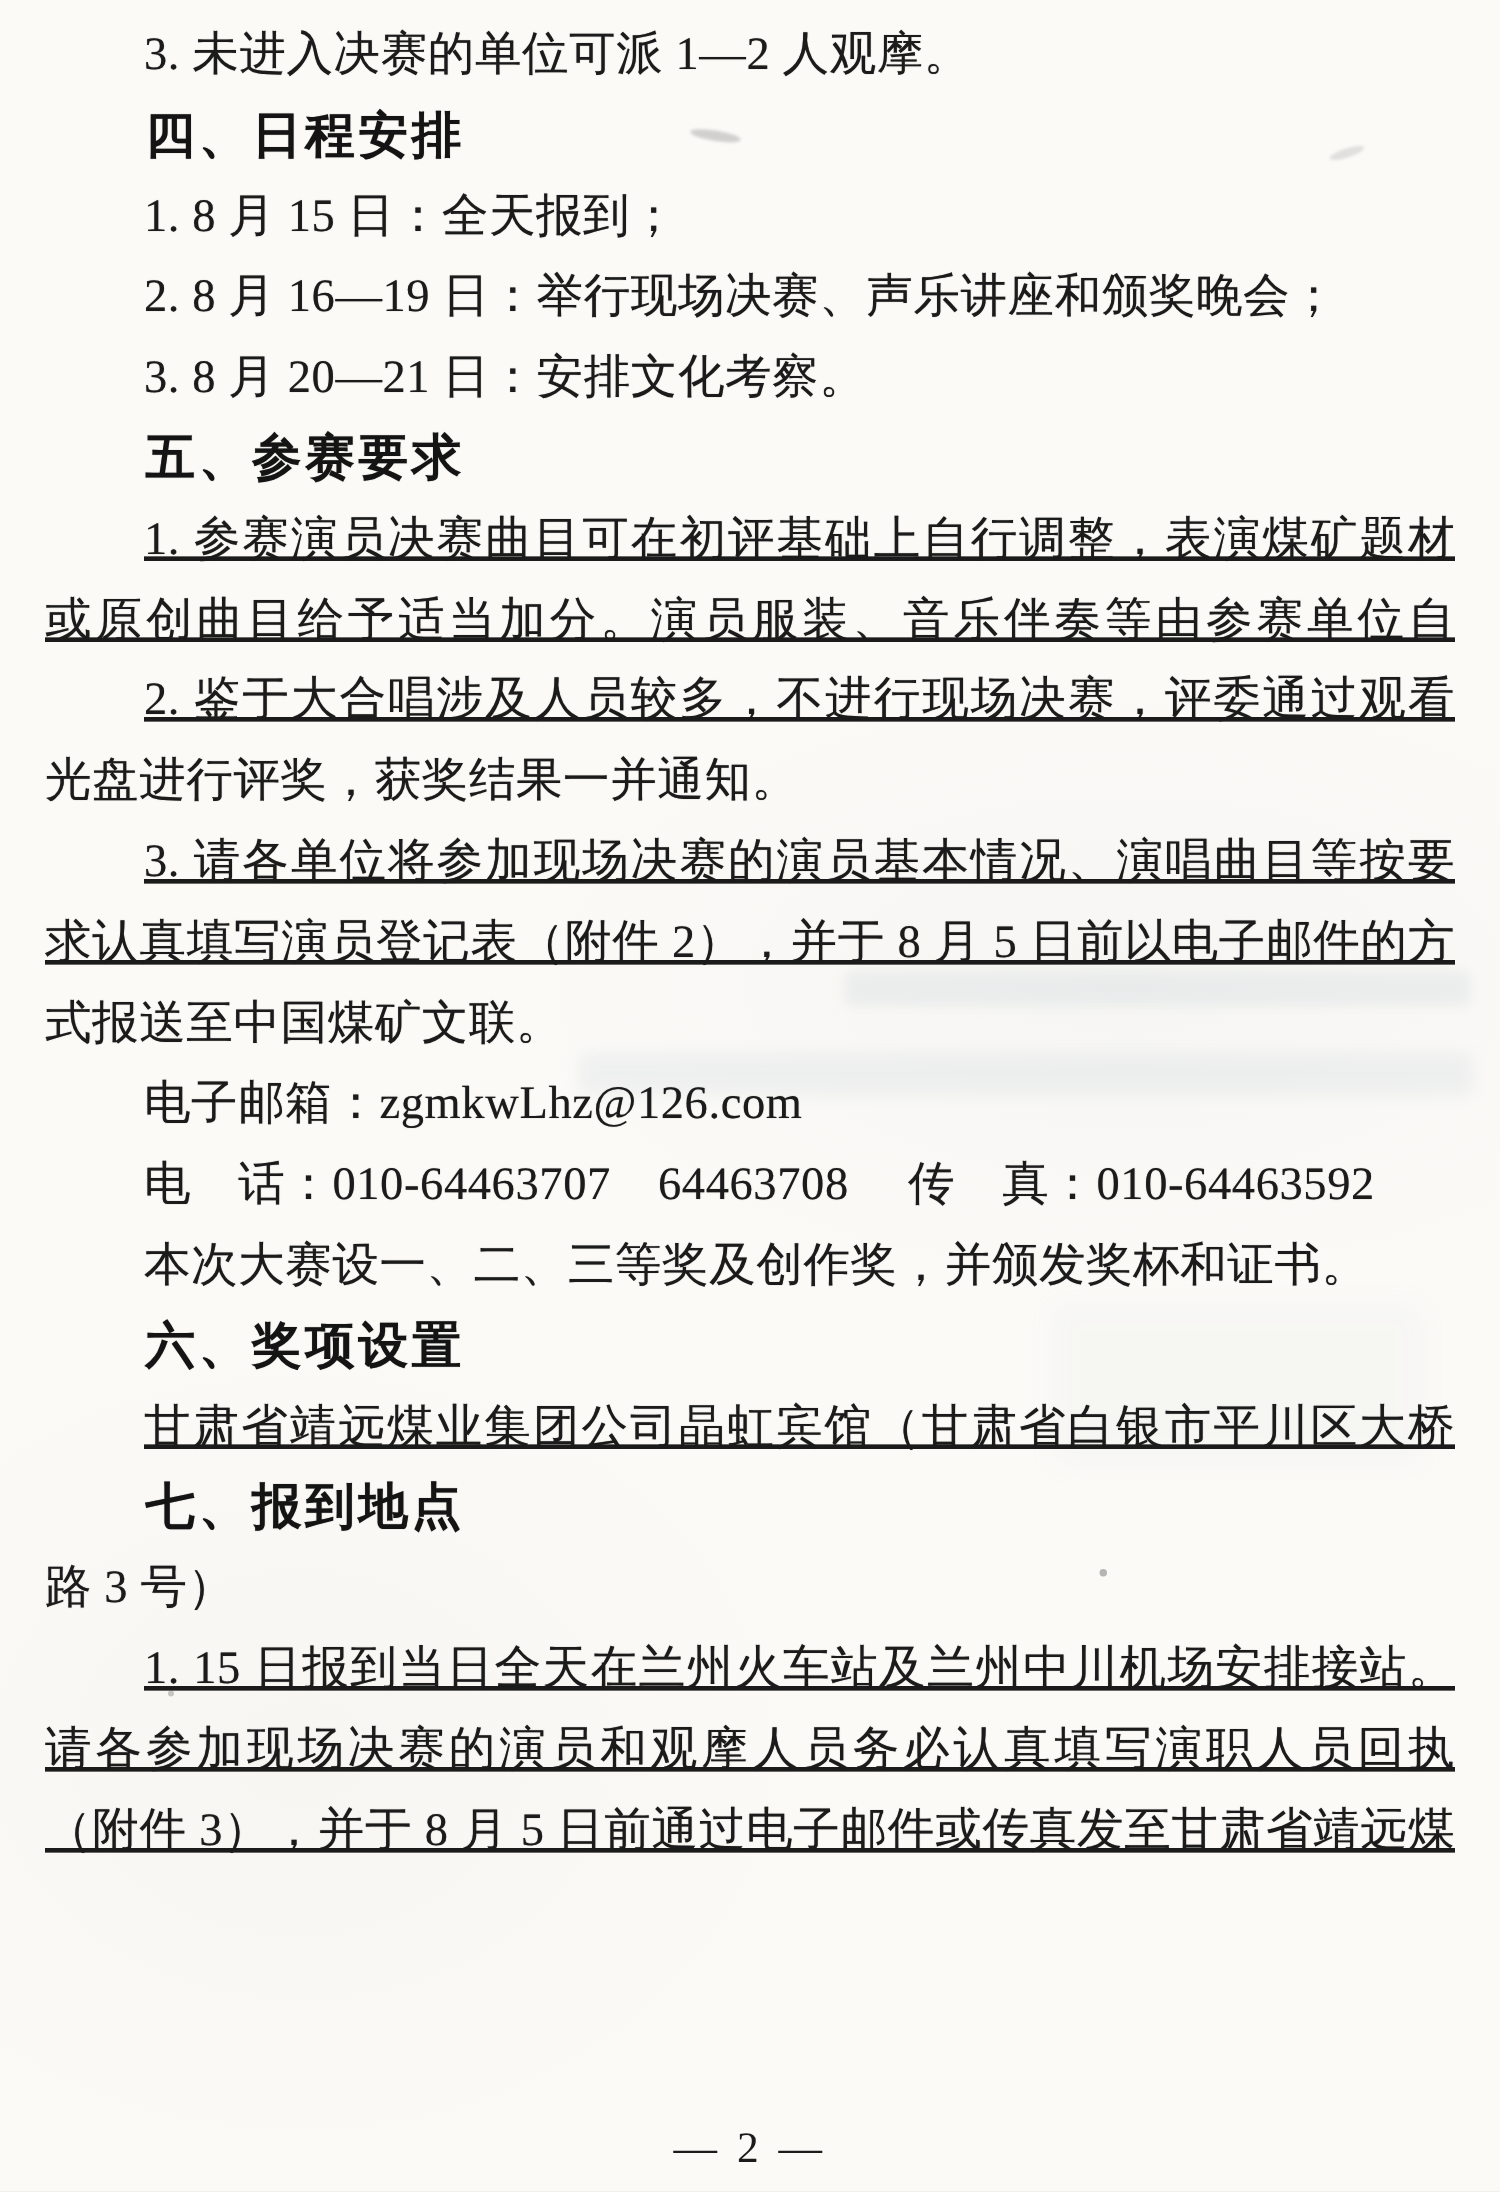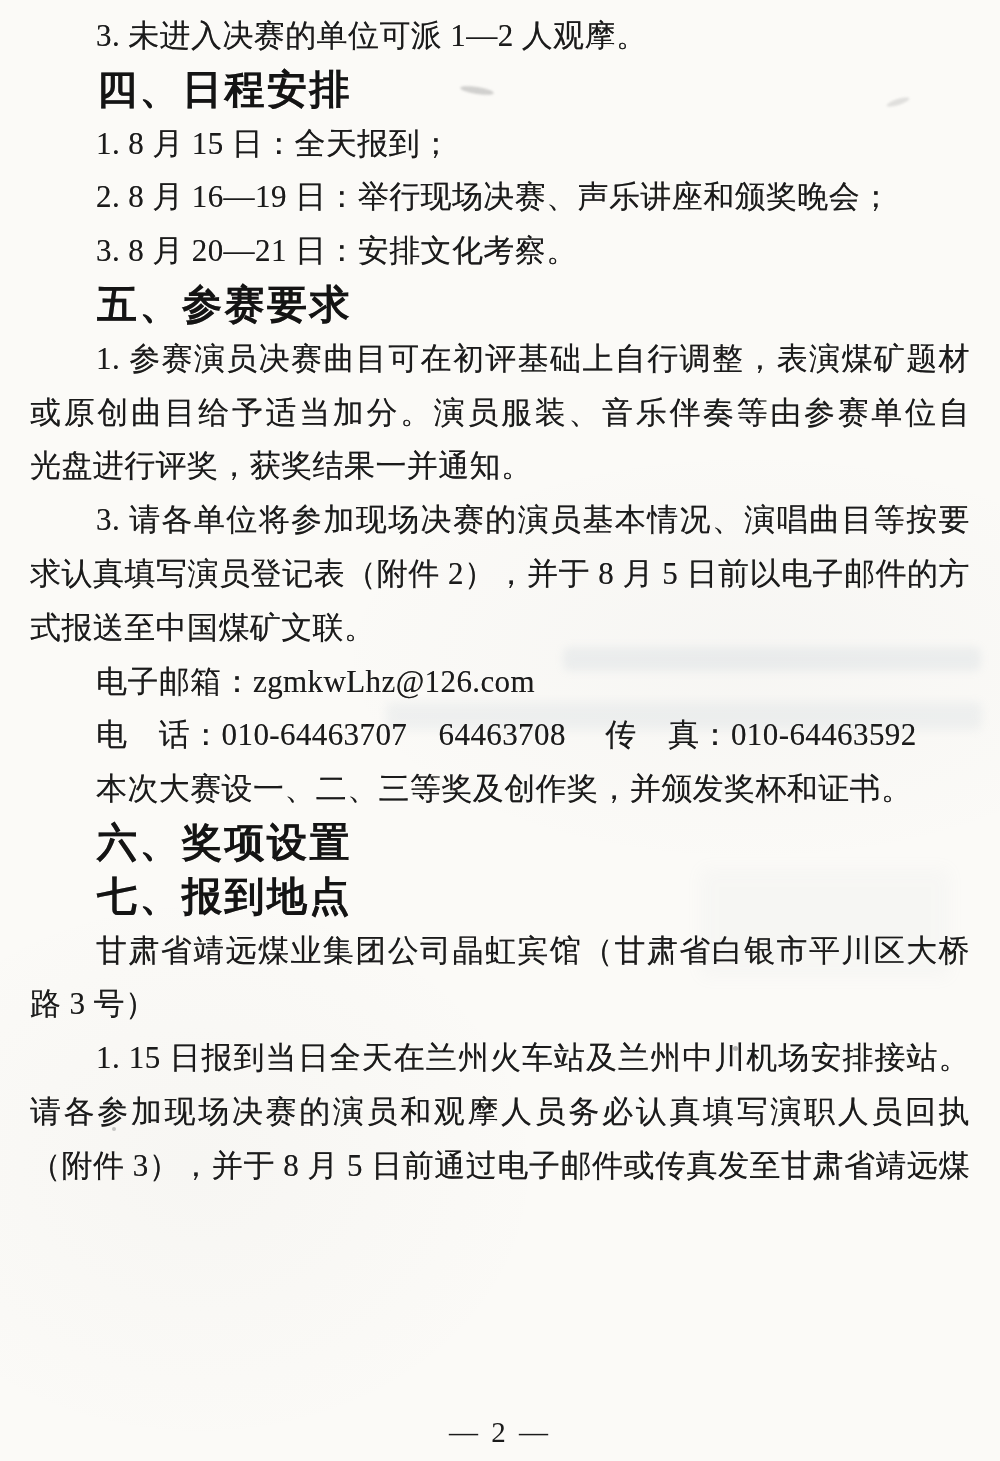--- a/index.html
+++ b/index.html
@@ -33,25 +33,26 @@
     text-shadow: 0 0 0.6px rgba(20,20,20,0.55);
   }
   
   .ind { padding-left: 66px; }
   
   .j {
     white-space: normal;
     text-align: justify;
     text-align-last: justify;
     overflow: hidden;
+    text-decoration: underline;
   }
   .head {
     font-family: "Liberation Sans", "DejaVu Sans", sans-serif;
     font-weight: 700;
-    font-size: 40px;
+    font-size: 33px;
     letter-spacing: 2.5px;
     padding-left: 67px;
     color: #141414;
   }
   .footer {
     position: absolute;
     left: 0;
     right: 0;
     bottom: 9px;
     height: 40px;
@@ -89,29 +90,30 @@
   <div class="smudge sm-dot2"></div>
 
   <p class="ln ind">3. 未进入决赛的单位可派 1—2 人观摩。</p>
   <p class="ln head">四、日程安排</p>
   <p class="ln ind">1. 8 月 15 日：全天报到；</p>
   <p class="ln ind">2. 8 月 16—19 日：举行现场决赛、声乐讲座和颁奖晚会；</p>
   <p class="ln ind">3. 8 月 20—21 日：安排文化考察。</p>
   <p class="ln head">五、参赛要求</p>
   <p class="ln ind j">1. 参赛演员决赛曲目可在初评基础上自行调整，表演煤矿题材</p>
   <p class="ln j">或原创曲目给予适当加分。演员服装、音乐伴奏等由参赛单位自备，</p>
+  <p class="ln ind j">2. 鉴于大合唱涉及人员较多，不进行现场决赛，评委通过观看</p>
   <p class="ln">光盘进行评奖，获奖结果一并通知。</p>
   <p class="ln ind j">3. 请各单位将参加现场决赛的演员基本情况、演唱曲目等按要</p>
   <p class="ln j">求认真填写演员登记表（附件 2），并于 8 月 5 日前以电子邮件的方</p>
   <p class="ln">式报送至中国煤矿文联。</p>
   <p class="ln ind">电子邮箱：zgmkwLhz@126.com</p>
   <p class="ln ind">电　话：010-64463707　64463708　 传　真：010-64463592</p>
   <p class="ln ind">本次大赛设一、二、三等奖及创作奖，并颁发奖杯和证书。</p>
   <p class="ln head">六、奖项设置</p>
+  <p class="ln ind j">甘肃省靖远煤业集团公司晶虹宾馆（甘肃省白银市平川区大桥</p>
   <p class="ln head">七、报到地点</p>
-  <p class="ln ind j">甘肃省靖远煤业集团公司晶虹宾馆（甘肃省白银市平川区大桥</p>
   <p class="ln">路 3 号）</p>
   <p class="ln ind j">1. 15 日报到当日全天在兰州火车站及兰州中川机场安排接站。</p>
   <p class="ln j">请各参加现场决赛的演员和观摩人员务必认真填写演职人员回执</p>
   <p class="ln j">（附件 3），并于 8 月 5 日前通过电子邮件或传真发至甘肃省靖远煤</p>
 
   <div class="footer">— 2 —</div>
 </div>
 
 </body></html>

